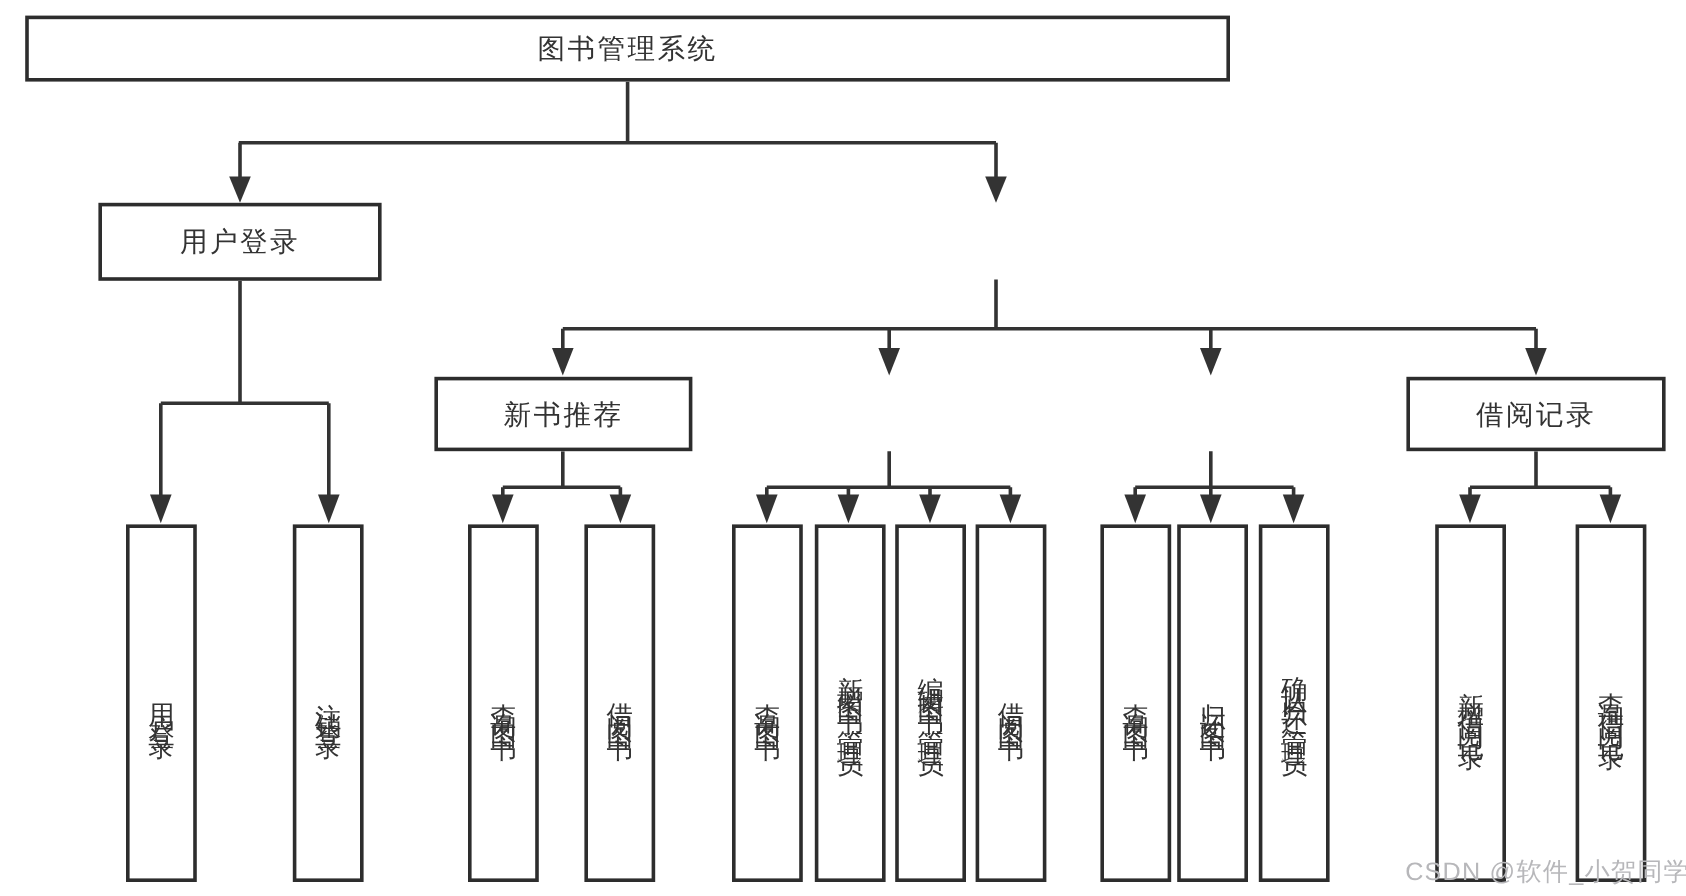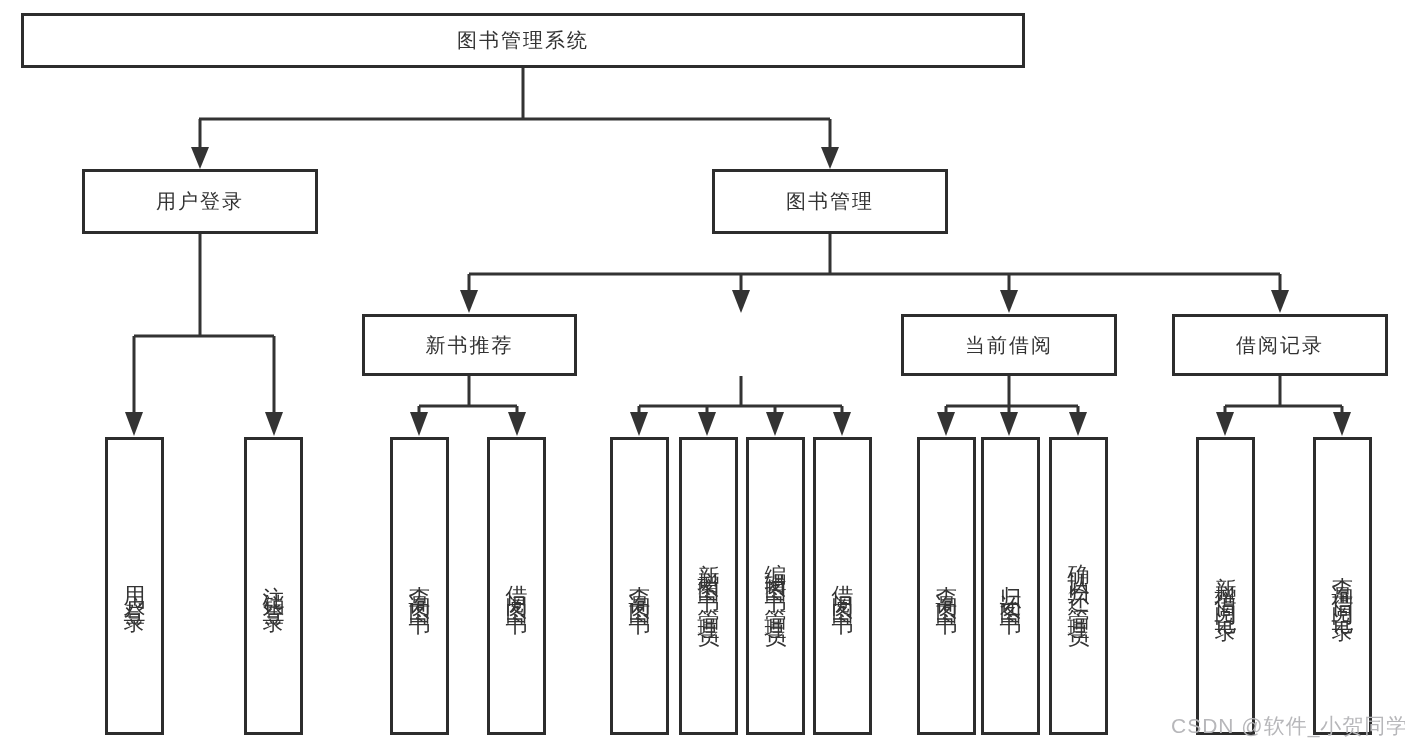--- a/index.html
+++ b/index.html
@@ -15,21 +15,21 @@
   .connectors polygon{fill:#333333;stroke:none;}
   .box{
     position:absolute;
     box-sizing:border-box;
     border:3px solid #2d2d2d;
     background:#ffffff;
     display:flex;align-items:center;justify-content:center;
     color:#333333;
   }
   .box.h span{
-    font-size:20px;
+    font-size:23px;
     letter-spacing:2px;
     white-space:nowrap;
   }
   .box.v span{
     writing-mode:vertical-rl;
     font-size:22px;
     letter-spacing:9px;
     line-height:1;
     white-space:nowrap;
   }
@@ -95,29 +95,23 @@
     </g>
   </svg>
 
   <div class="box h" style="left:21px;top:13px;width:1004px;height:55px">
     <span>图书管理系统</span>
   </div>
 
   <div class="box h lvl2" style="left:82px;width:236px">
     <span>用户登录</span>
   </div>
-  <div class="box h lvl2" style="left:712px;width:236px">
-    <span>图书管理</span>
-  </div>
 
   <div class="box h lvl3" style="left:362px;width:215px">
     <span>新书推荐</span>
-  </div>
-  <div class="box h lvl3" style="left:901px;width:216px">
-    <span>当前借阅</span>
   </div>
   <div class="box h lvl3" style="left:1172px;width:216px">
     <span>借阅记录</span>
   </div>
 
   <div class="box v leaf" style="left:105px">
     <span>用户登录</span>
   </div>
   <div class="box v leaf" style="left:244px">
     <span>注销登录</span>

